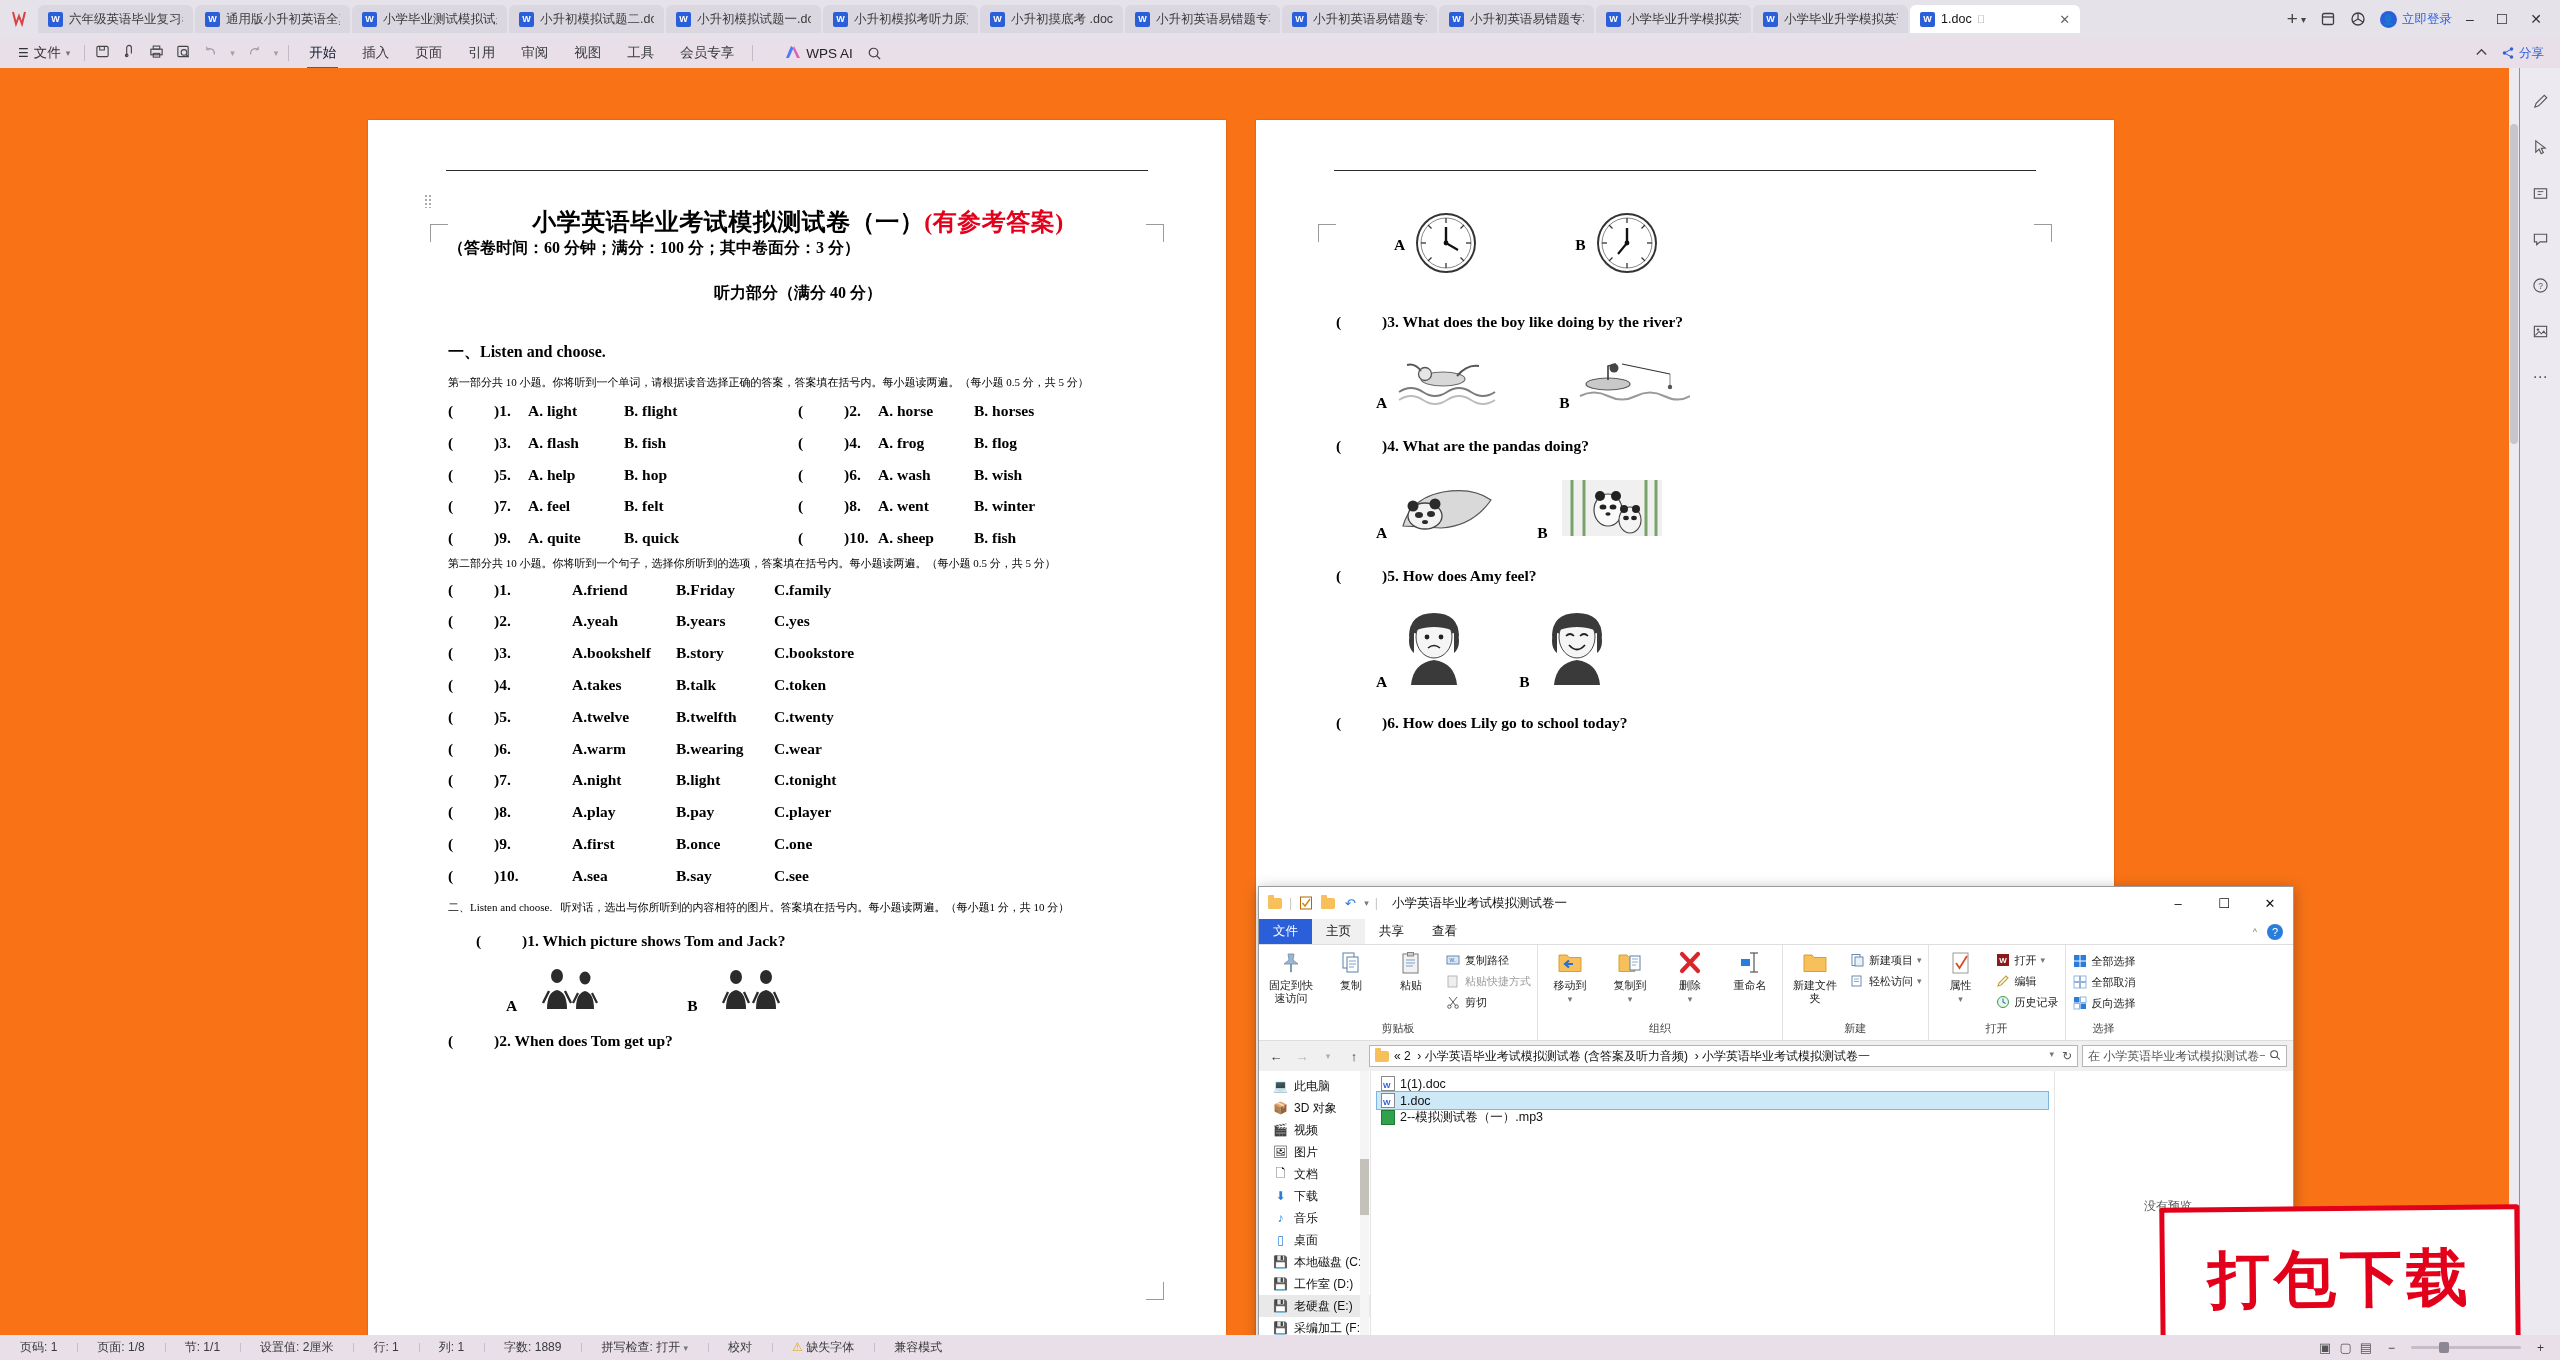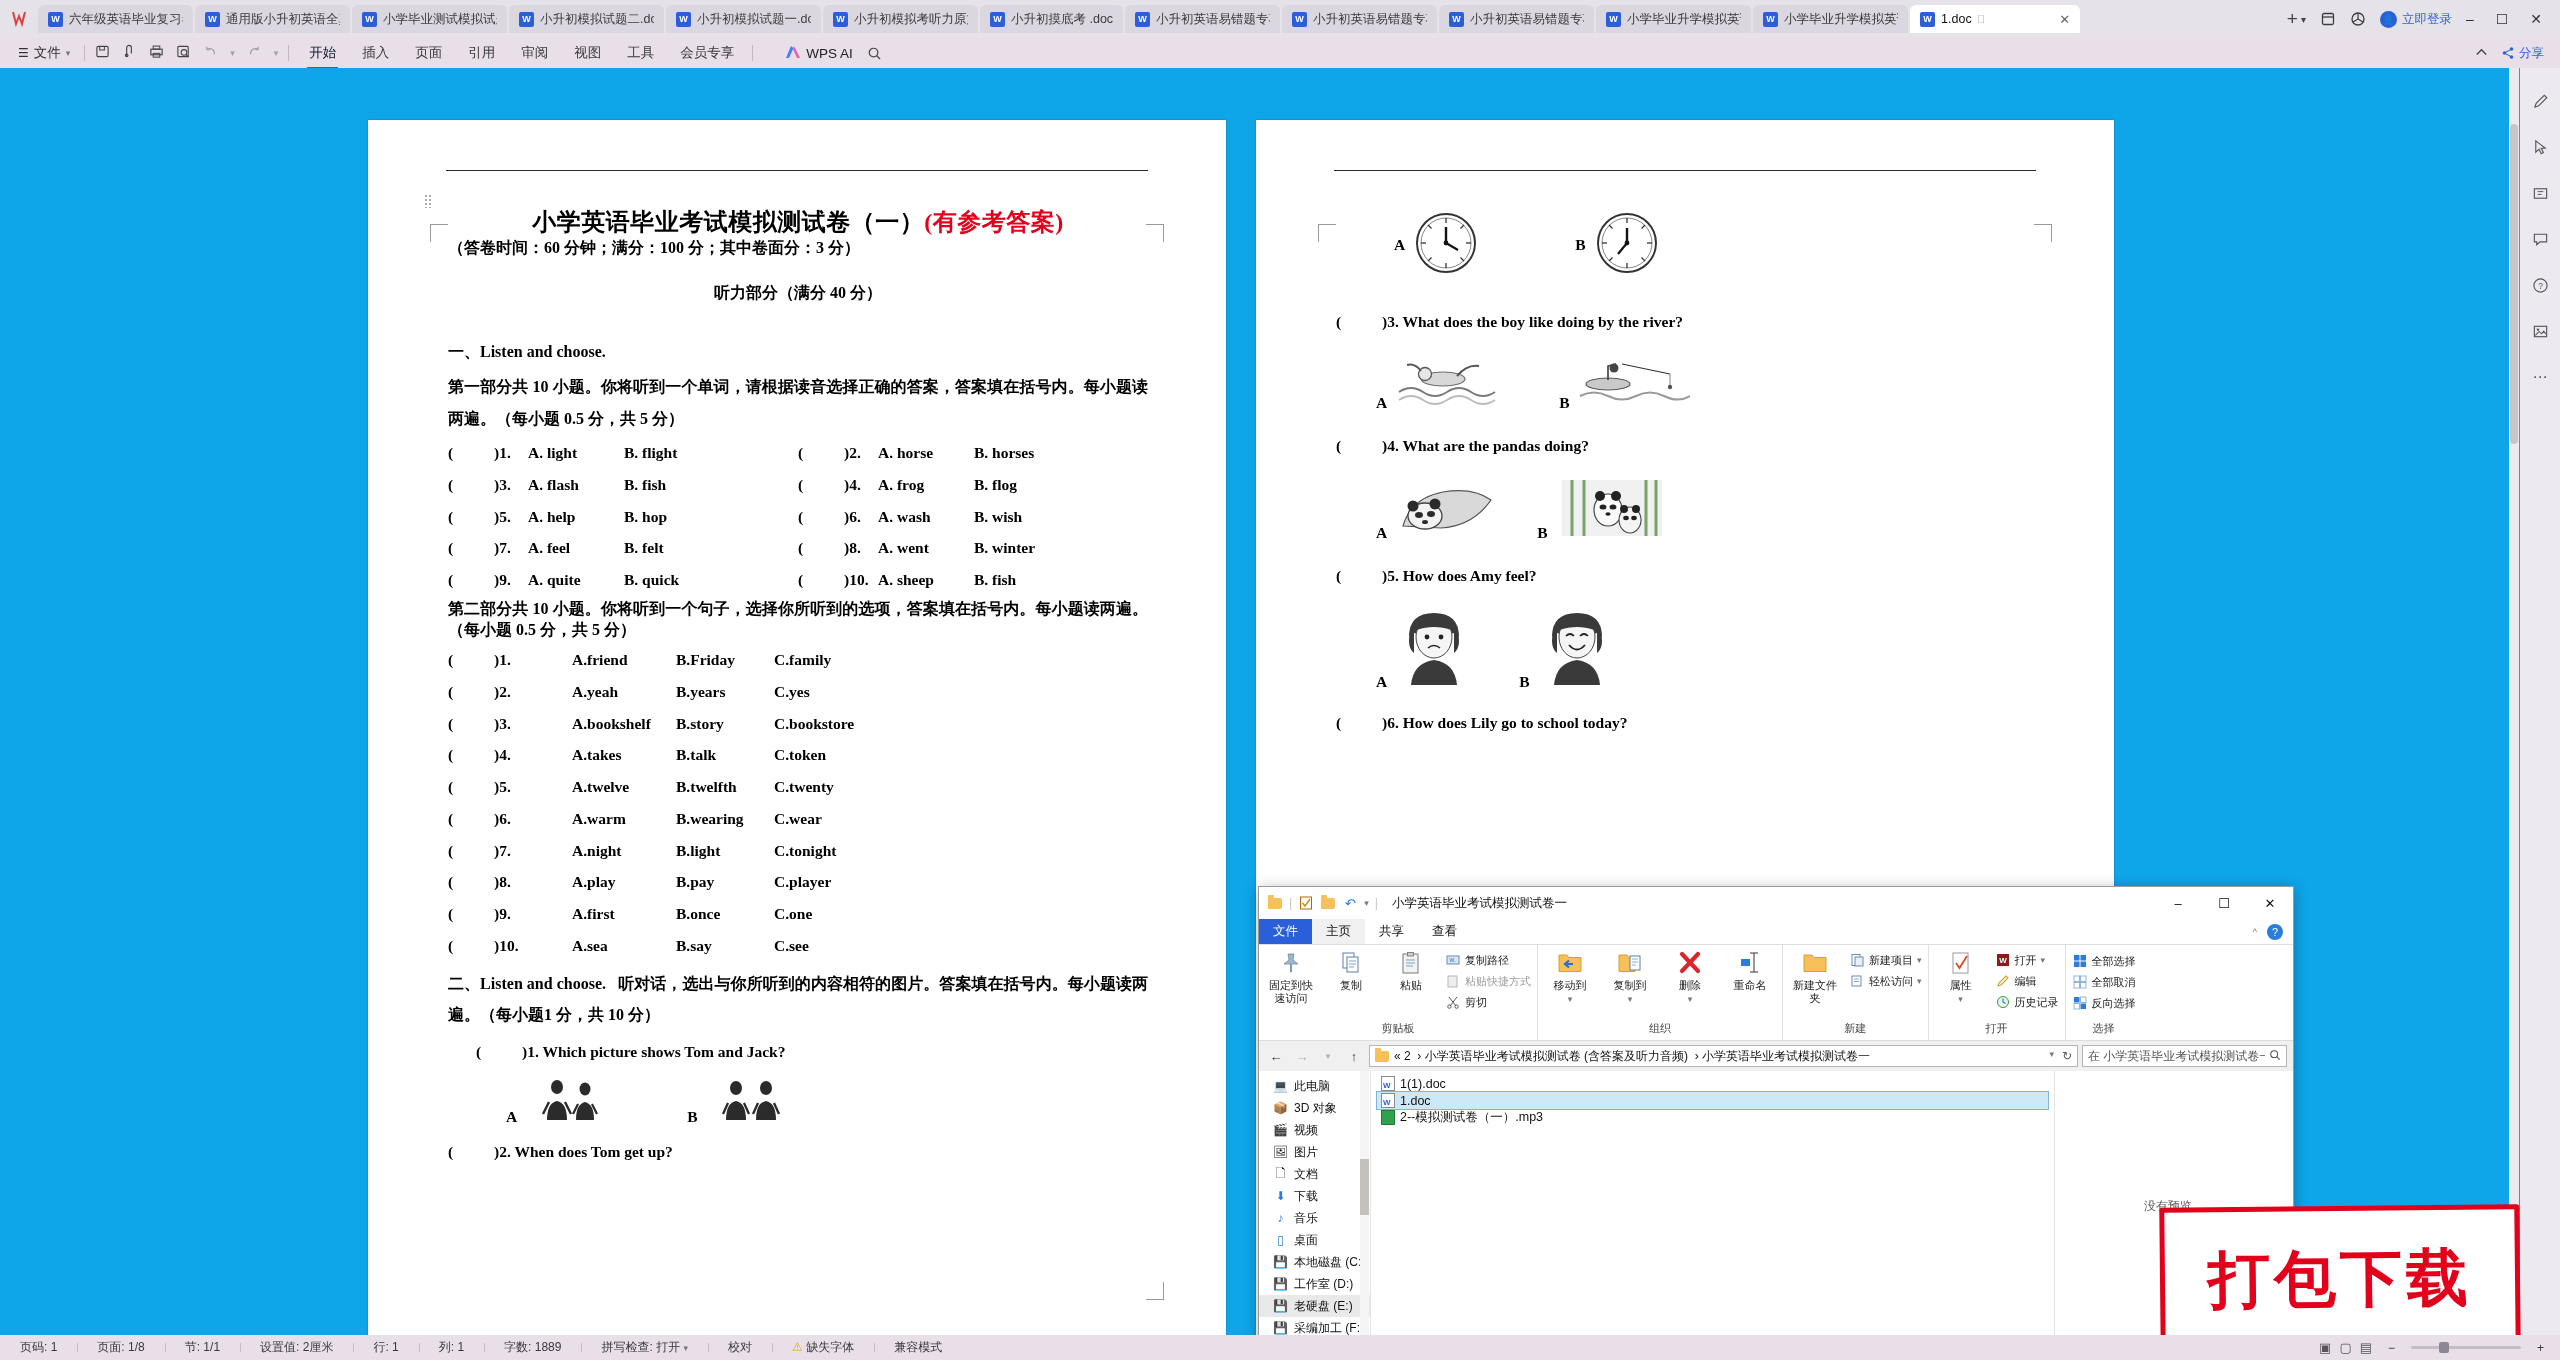--- a/index.html
+++ b/index.html
@@ -58,38 +58,38 @@
   .rb-tabs{display:flex;align-items:center;gap:26px;margin-left:14px;font-size:13.5px;}
   .rb-tab{color:#3a3a3a;padding:3px 0;position:relative;}
   .rb-tab.sel{color:#0f172a;}
   .rb-tab.sel::after{content:"";position:absolute;left:-2px;right:-2px;bottom:-4px;height:2px;background:#2b5fd9;}
   .rb-ai{display:flex;align-items:center;gap:5px;margin-left:26px;font-size:13.5px;color:#222;}
   .rb-right{ margin-left:auto; display:flex;align-items:center;gap:12px;padding-right:6px;}
   .share-btn{display:flex;align-items:center;gap:4px;color:#2b5fd9;font-size:12.5px;}
   .chev{font-size:9px;color:#777;}
 
   
-  #workspace{ position:relative; height:calc(1360px - 38px - 30px - 25px); background:#0ea5e9; overflow:hidden;}
+  #workspace{ position:relative; height:calc(1360px - 38px - 30px - 25px); background:#f97316; overflow:hidden;}
   #pages { position:absolute; left:0; top:0; right:40px; bottom:0; }
 
   .page{ position:absolute; background:#fff; box-shadow:0 0 2px rgba(0,0,0,.25); }
   #page1{ left:368px; top:52px; width:858px; height:1240px; }
   #page2{ left:1256px; top:52px; width:858px; height:1240px; }
   .mk{position:absolute;background:#9a9a9a;}
   .page .hr-top{ position:absolute; left:78px; right:78px; top:50px; height:1px; background:#2b2b2b;}
 
   .docbody{ position:absolute; left:80px; right:78px; top:68px; color:#000;
             font-family:"Liberation Serif","DejaVu Serif",serif; }
 
   h1.title{ font-size:24px; font-weight:bold; text-align:center; letter-spacing:.5px; margin-top:18px;}
   h1.title .red{color:#e2001a;}
   .sub{ font-size:16px; font-weight:bold; }
   .sub2{ text-align:center; font-size:16px; font-weight:bold; margin-top:24px;}
   .sec{ font-size:16px; font-weight:bold; margin-top:38px;}
-  .para{ font-size:16px; font-weight:bold; line-height:2.0; margin-top:8px; text-align:justify;}
+  .para{ font-size:11px; font-weight:normal; line-height:2.0; margin-top:8px; text-align:justify;}
   .para.tight{ line-height:1.35; }
 
   .qrow{ display:flex; font-size:15.5px; font-weight:bold; line-height:2.05; }
   .qcol{ width:50%; display:flex; }
   .paren{ width:46px; }
   .qnum{ width:34px; }
   .opta{ width:96px; }
   .optb{ width:96px; }
   .q3row{ font-size:15.5px;font-weight:bold;line-height:2.05;display:flex;}
   .q3row .paren{width:46px;}

